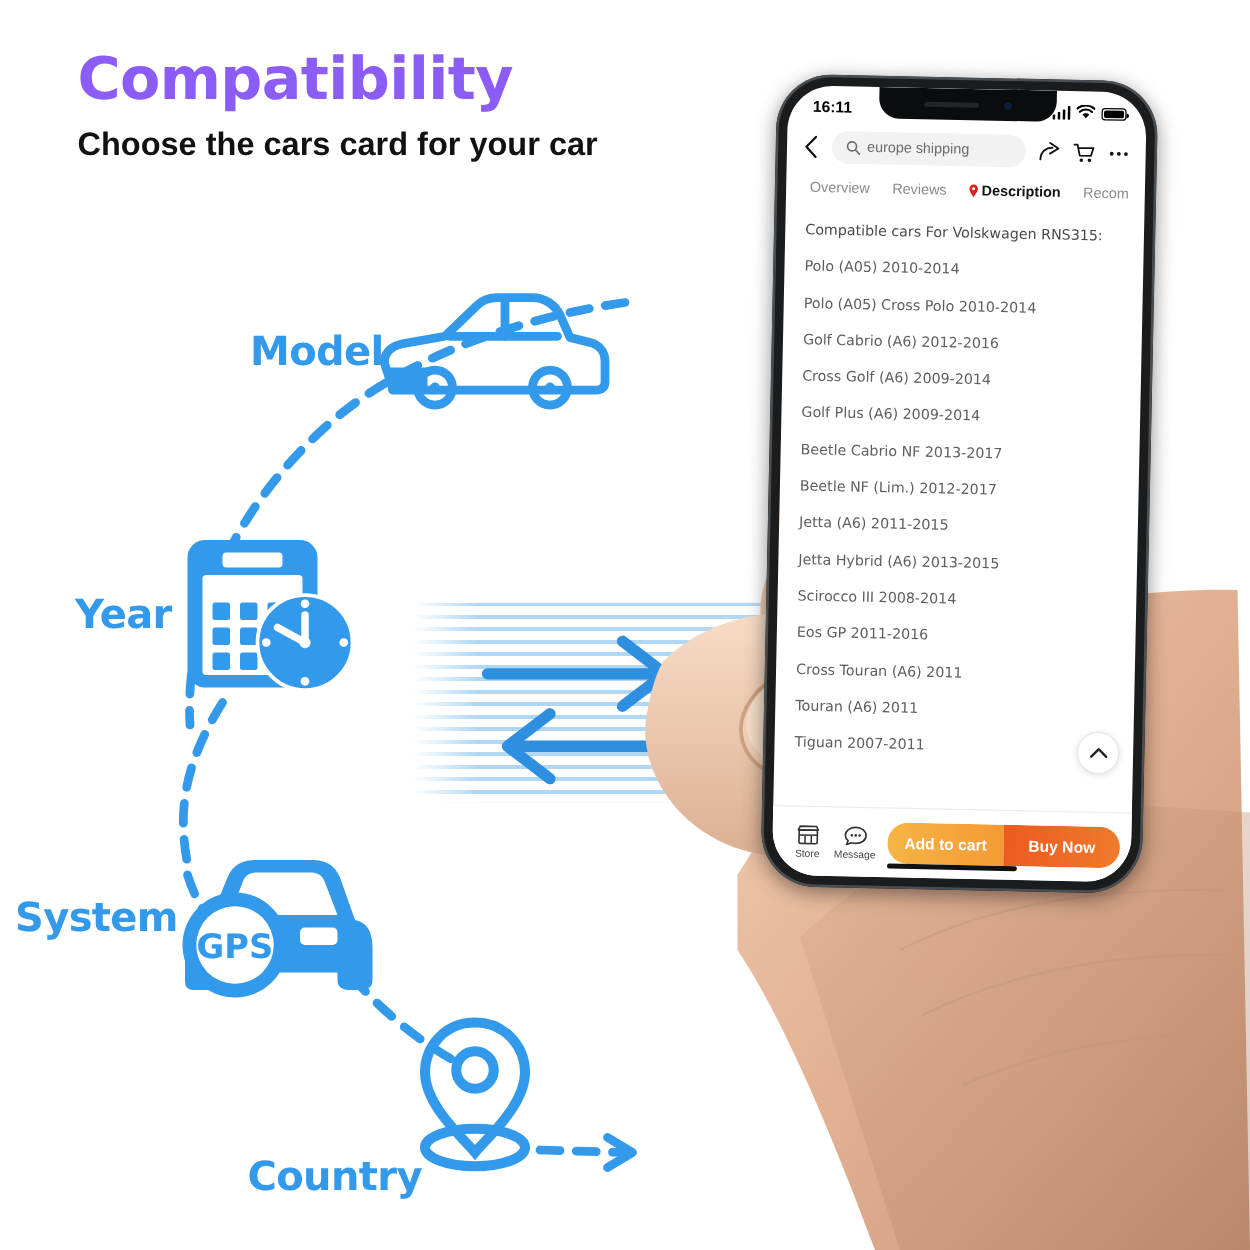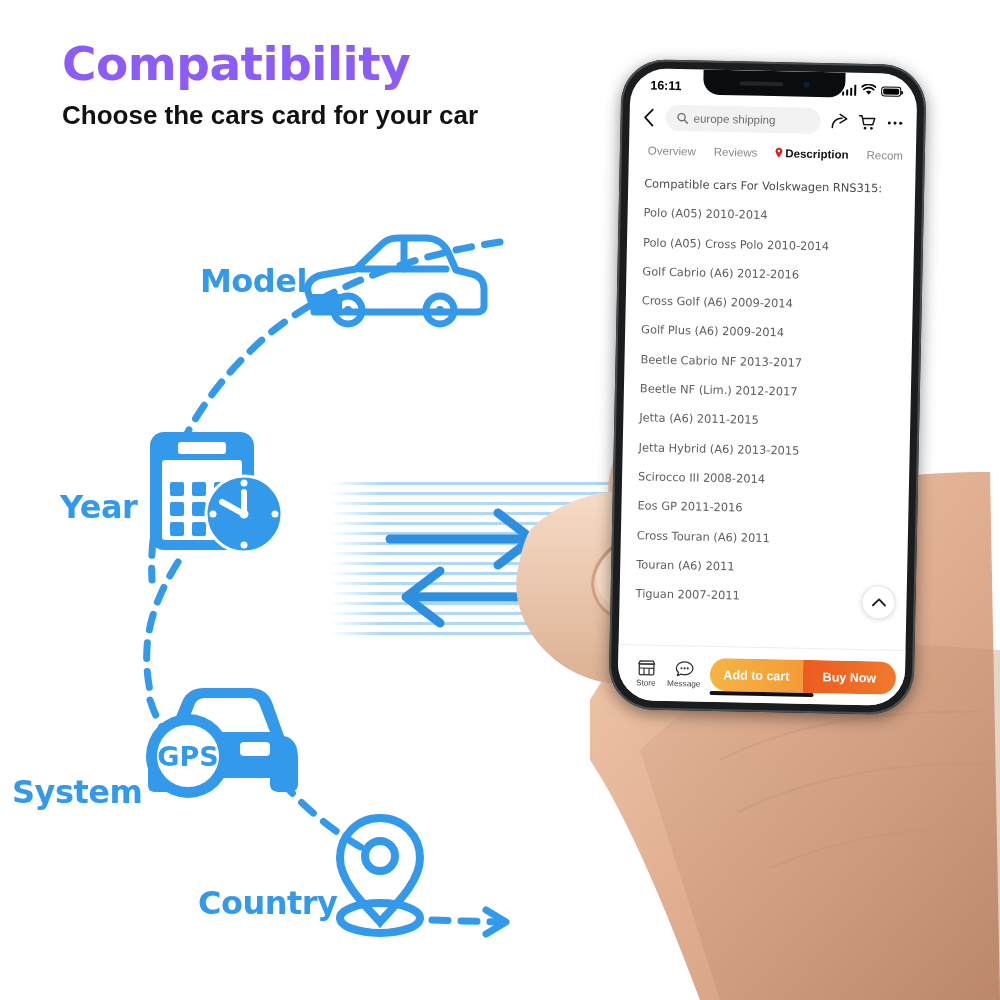--- a/index.html
+++ b/index.html
@@ -30,23 +30,23 @@
   .diag-label {
     position:absolute;
     color:#3399EB;
     font-weight:bold;
     font-family:"DejaVu Sans", sans-serif;
     font-size:32px;
     letter-spacing:-0.5px;
     white-space:nowrap;
   }
   #label-model   { left:200px; top:262px; }
-  #label-year    { left:60px;  top:472px;margin-top:16px; }
-  #label-system  { left:12px;  top:773px; }
-  #label-country { left:198px; top:884px; }
+  #label-year    { left:60px;  top:472px; }
+  #label-system  { left:12px;  top:715px; }
+  #label-country { left:198px; top:922px; }
 
   .icon-box { position:absolute; }
   #icon-car-model { left:300px; top:232px; width:190px; height:100px; }
   #icon-year      { left:148px; top:428px; width:142px; height:128px; }
   #icon-gps-car   { left:130px; top:680px; width:170px; height:140px; }
   #icon-pin       { left:320px; top:810px; width:120px; height:130px; }
 
   
   #dashed-arc { position:absolute; left:0; top:180px; width:560px; height:790px; }
 

